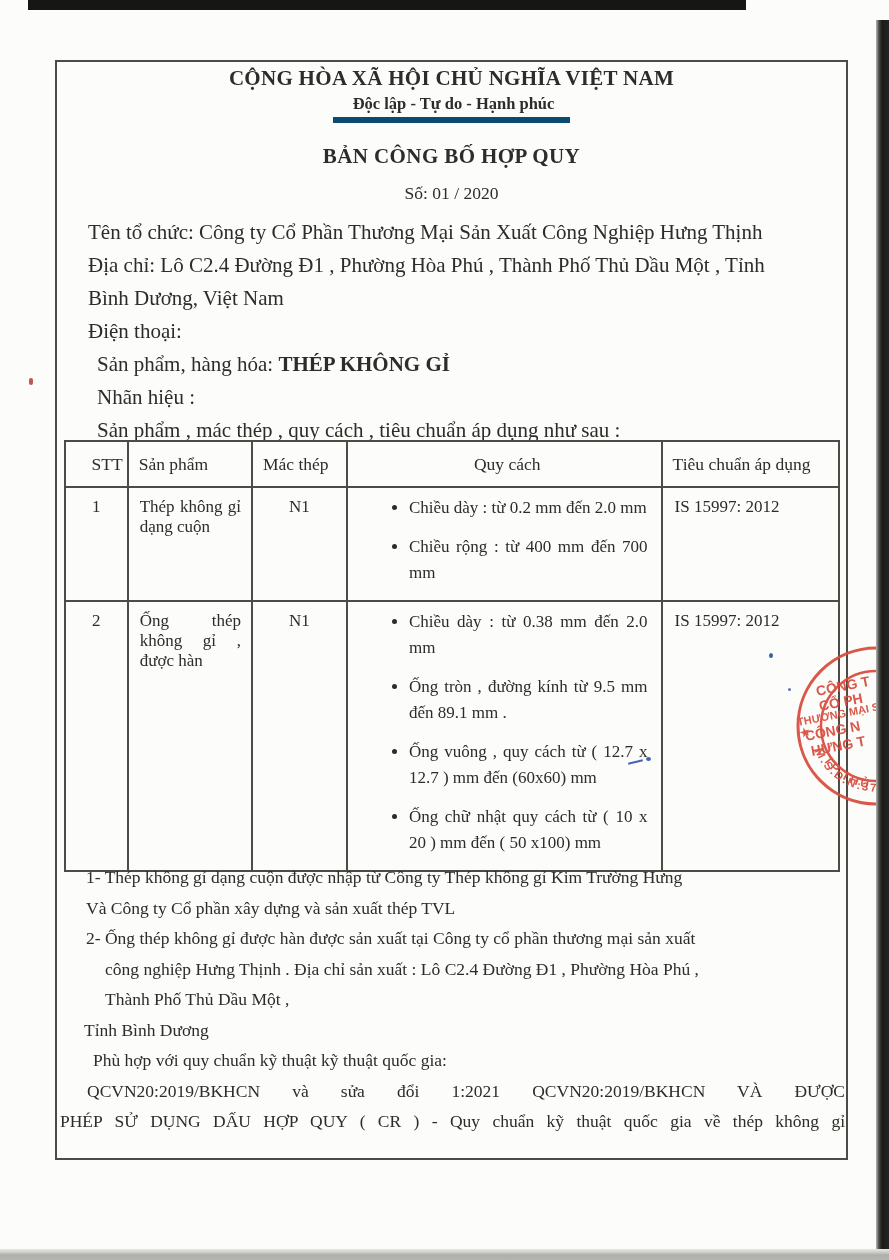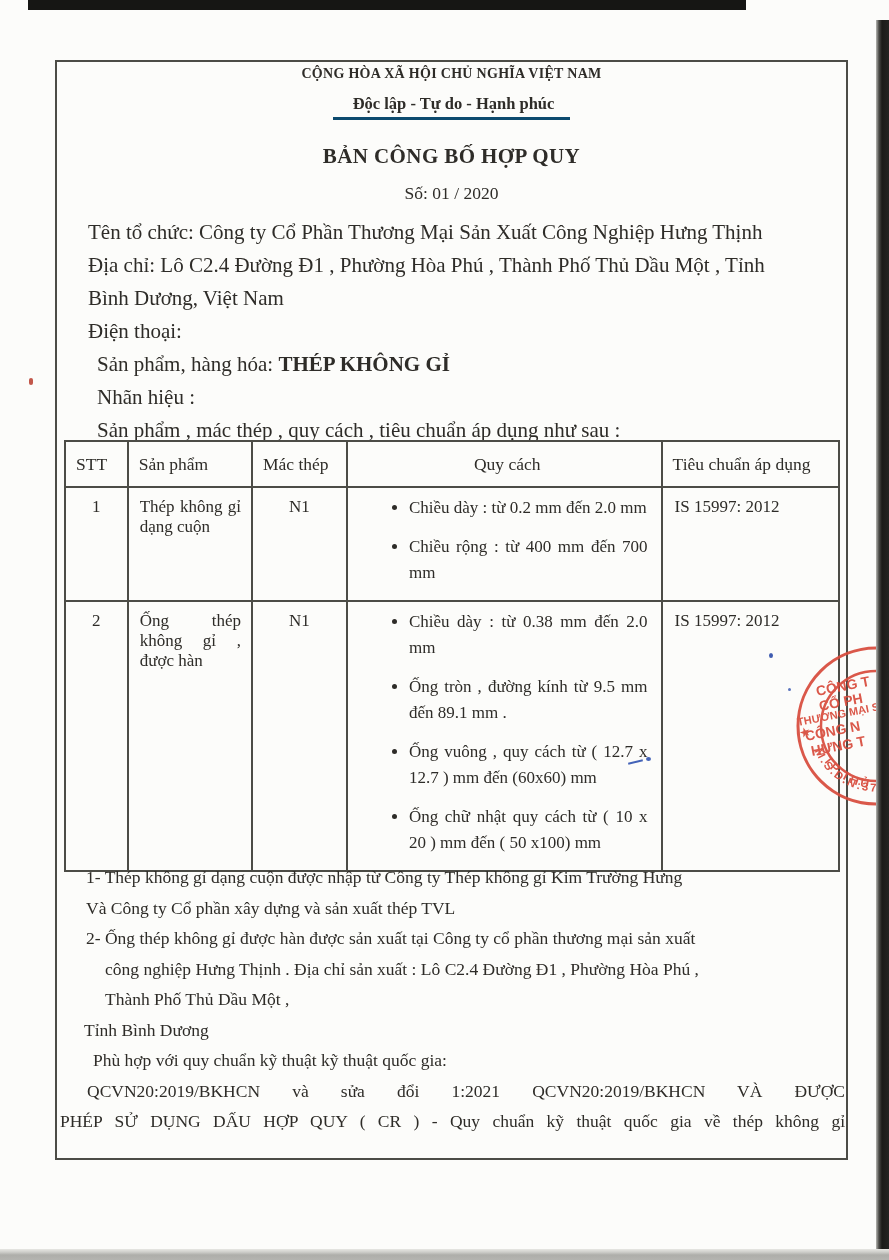--- a/index.html
+++ b/index.html
@@ -15,24 +15,24 @@
     background:linear-gradient(to right,#b7b7b3 0,#4a4a46 3px,#1b1b19 6px,#242422 13px);z-index:6;}
   .scan-bar-bottom{position:absolute;left:0;top:1249px;width:889px;height:11px;
     background:linear-gradient(#e7e7e3 0,#cfcfcb 3px,#aeaeaa 6px,#b4b4b0 11px);z-index:7;}
   
   .page-box{
     position:absolute;left:55px;top:60px;width:789px;height:1096px;
     border:2px solid #4c4c46;background:transparent;z-index:1;
   }
   .abs{position:absolute;left:0;right:0;}
   
-  .nat-line1{top:4px;text-align:center;font-weight:bold;font-size:14px;letter-spacing:.3px;}
+  .nat-line1{top:4px;text-align:center;font-weight:bold;font-size:21px;letter-spacing:.3px;}
   .nat-line2{top:32px;text-align:center;}
   .nat-line2 span{display:inline-block;font-weight:bold;font-size:16.5px;
-    border-bottom:3px solid #0c4a6e;padding:0 16px 3px 20px;}
+    border-bottom:6px solid #0c4a6e;padding:0 16px 3px 20px;}
   .doc-title{top:82px;text-align:center;font-weight:bold;font-size:21px;letter-spacing:.4px;}
   .doc-number{top:121px;text-align:center;font-size:17.5px;}
   
   .info{top:154px;left:31px;right:18px;font-size:21px;line-height:33px;}
   .info .ind{padding-left:9px;}
   .bold{font-weight:bold;}
   
   .spec-table{position:absolute;left:7px;top:378px;width:776px;border-collapse:collapse;
     font-size:17px;color:#2e2c28;}
   .spec-table td{border:2px solid #4c4c46;vertical-align:top;}
@@ -89,21 +89,21 @@
     <div>Bình Dương, Việt Nam</div>
     <div>Điện thoại:</div>
     <div class="ind"><span>Sản phẩm, hàng hóa: </span><span class="bold">THÉP KHÔNG GỈ</span></div>
     <div class="ind">Nhãn hiệu :</div>
     <div class="ind">Sản phẩm , mác thép , quy cách , tiêu chuẩn áp dụng như sau :</div>
   </div>
 
   <table class="spec-table">
     <tbody>
         <tr class="hdr">
-      <td class="col-stt" style="text-align:left;margin-top:12px;">STT</td>
+      <td class="col-stt" style="text-align:right;margin-top:12px;">STT</td>
       <td class="col-sp">Sản phẩm</td>
       <td class="col-mac">Mác thép</td>
       <td class="col-qc">Quy cách</td>
       <td class="col-tc">Tiêu chuẩn áp dụng</td>
     </tr>
     <tr class="row1">
       <td class="c-stt">1</td>
       <td class="c-sp">Thép không gỉ dạng cuộn</td>
       <td class="c-mac">N1</td>
       <td class="c-qc">

